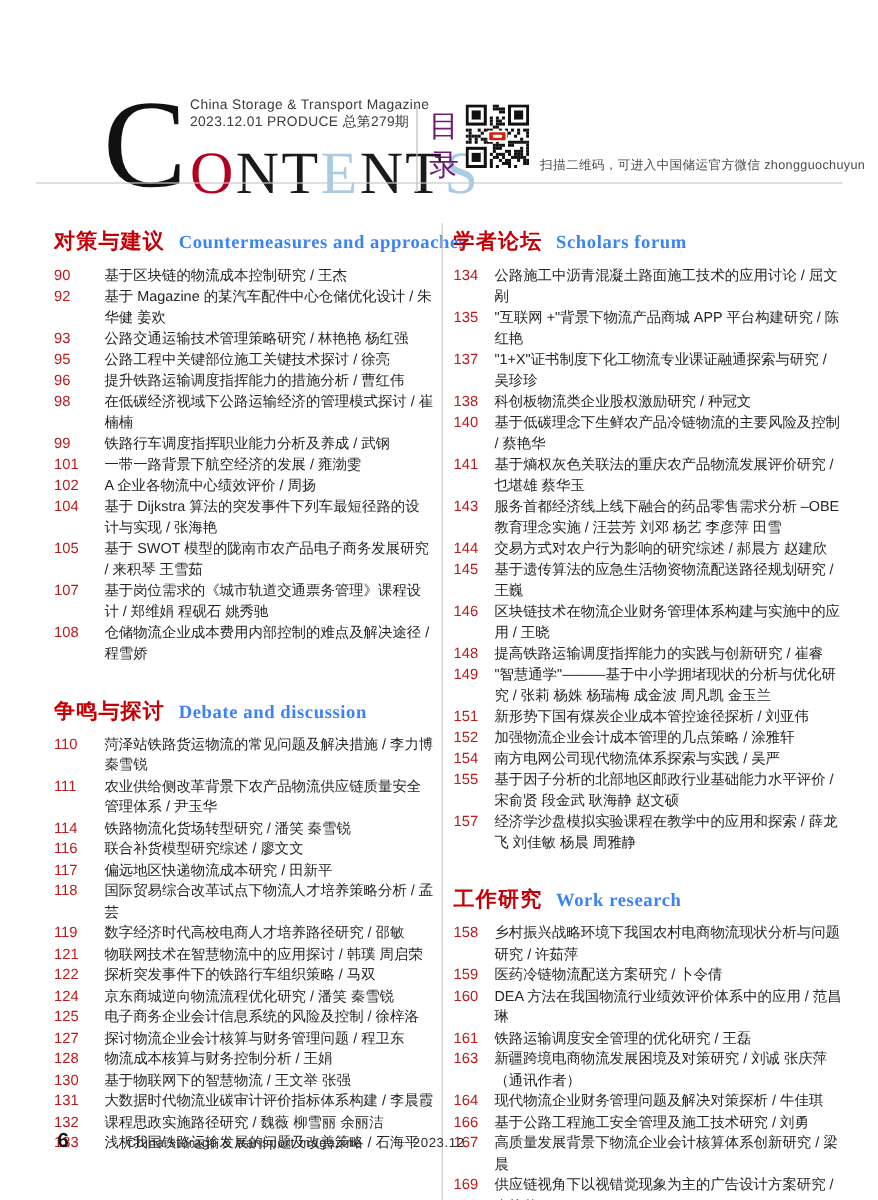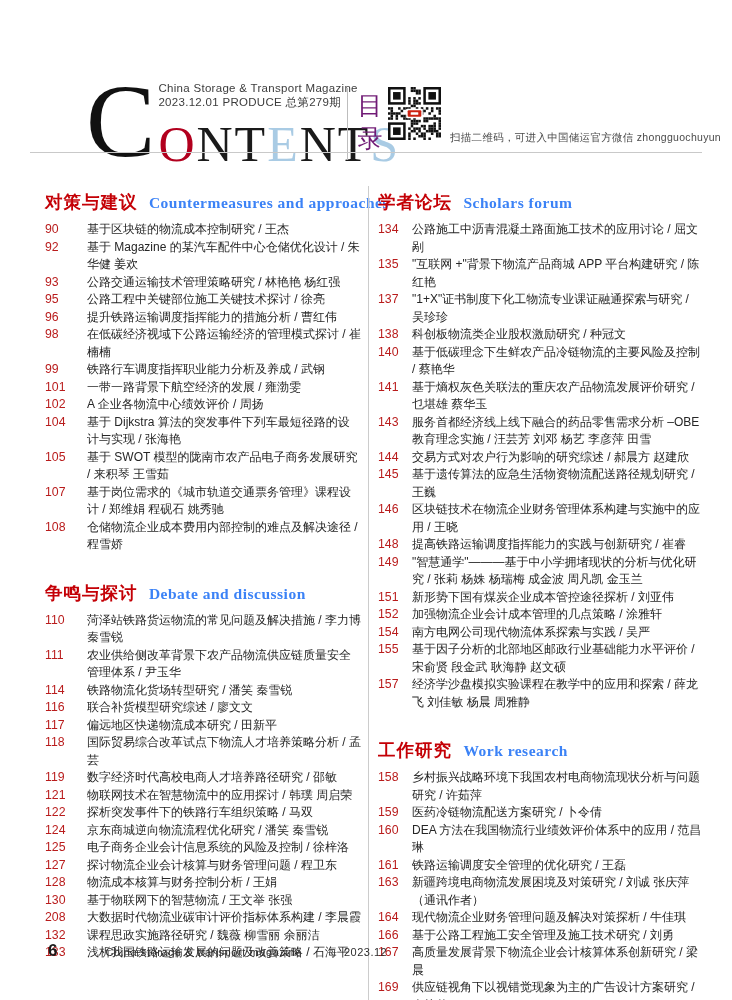--- a/index.html
+++ b/index.html
@@ -347,21 +347,21 @@
     <span class="pg">128</span>
     <span class="ti">物流成本核算与财务控制分析 / 王娟</span>
   </li>
 
   <li class="toc-item">
     <span class="pg">130</span>
     <span class="ti">基于物联网下的智慧物流 / 王文举 张强</span>
   </li>
 
   <li class="toc-item">
-    <span class="pg">208</span>
+    <span class="pg">131</span>
     <span class="ti">大数据时代物流业碳审计评价指标体系构建 / 李晨霞</span>
   </li>
 
   <li class="toc-item">
     <span class="pg">132</span>
     <span class="ti">课程思政实施路径研究 / 魏薇 柳雪丽 余丽洁</span>
   </li>
 
   <li class="toc-item">
     <span class="pg">133</span>

